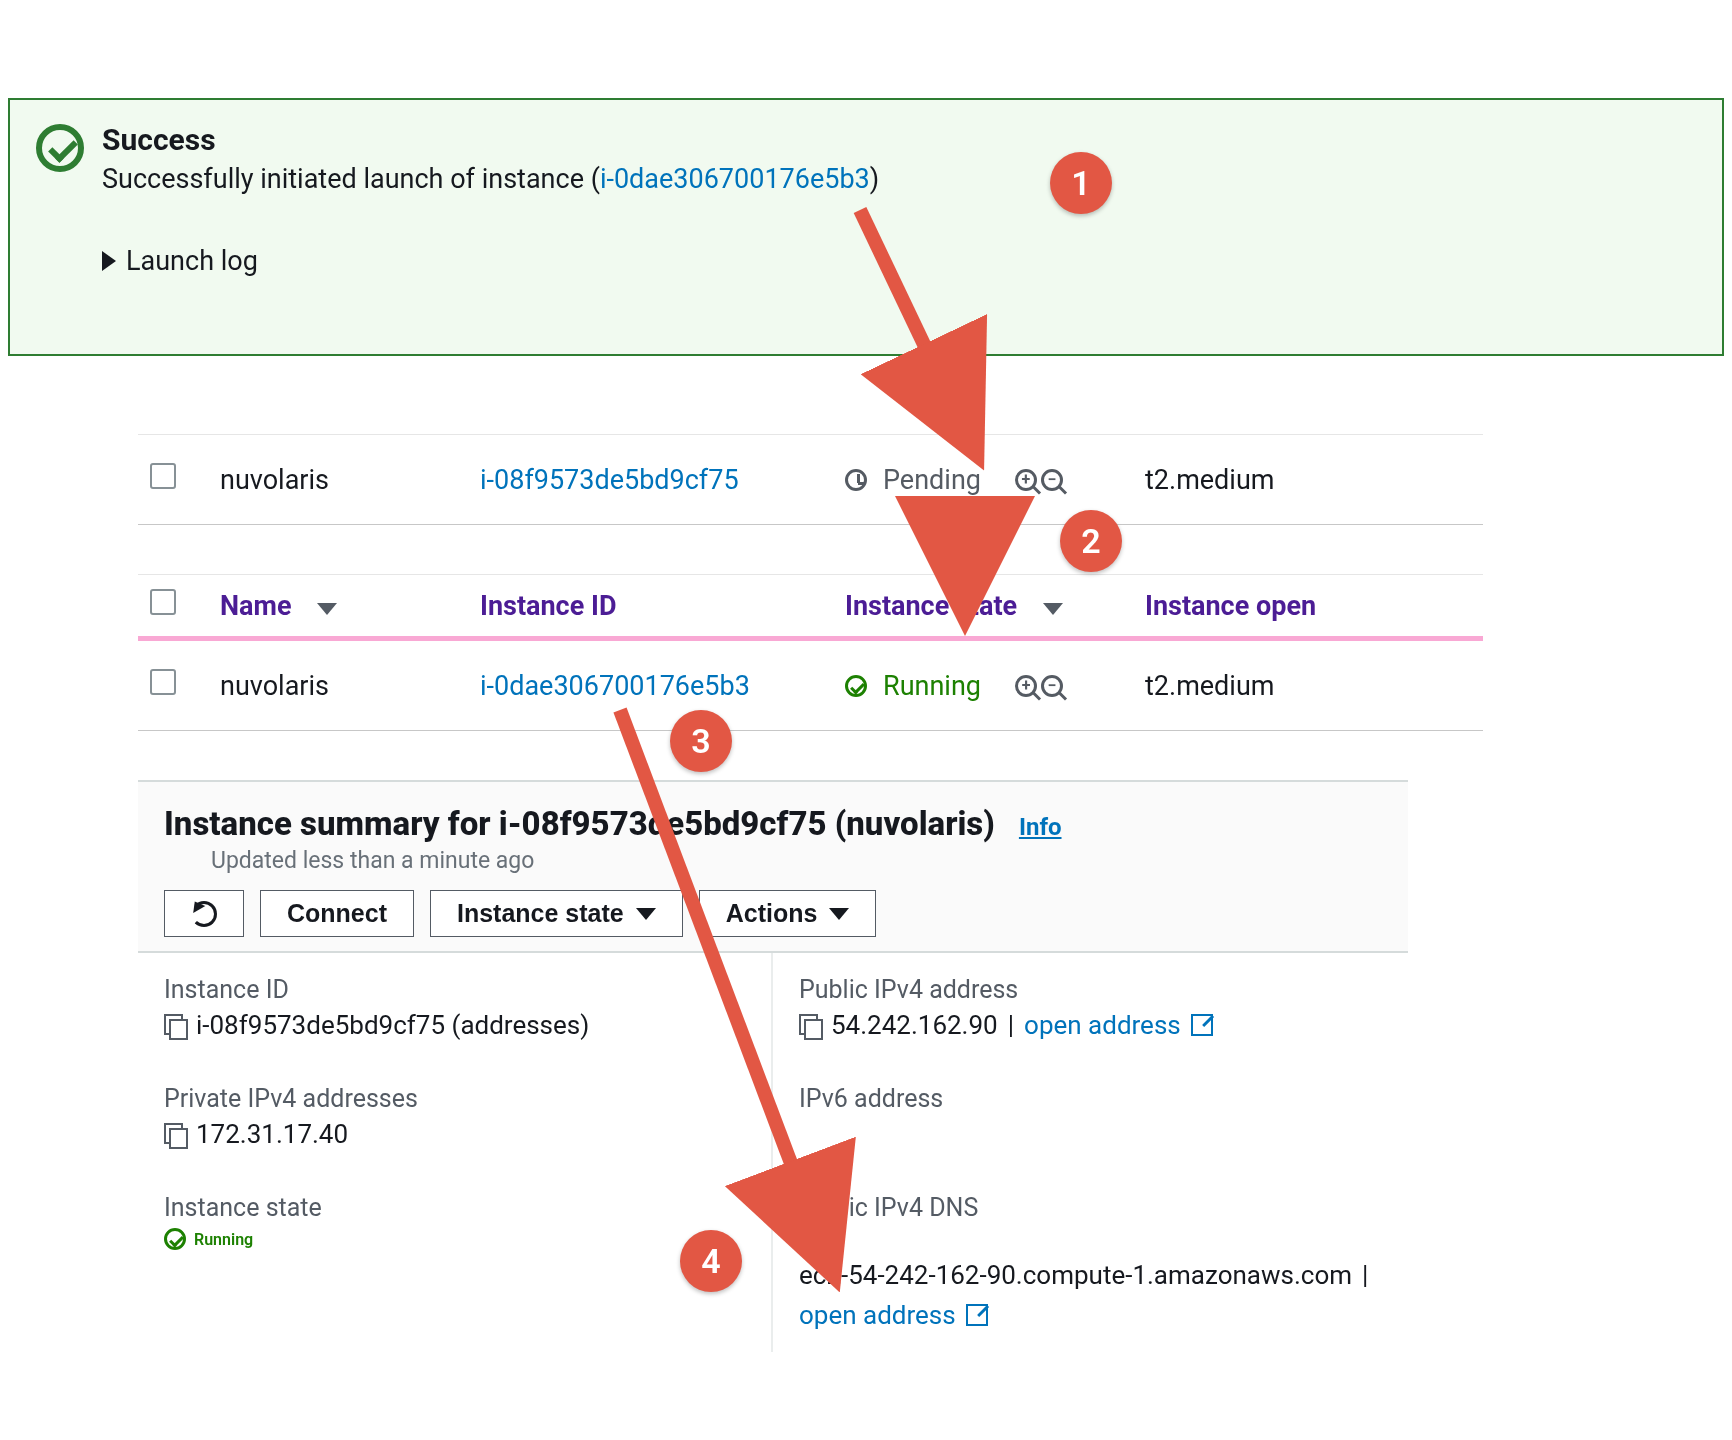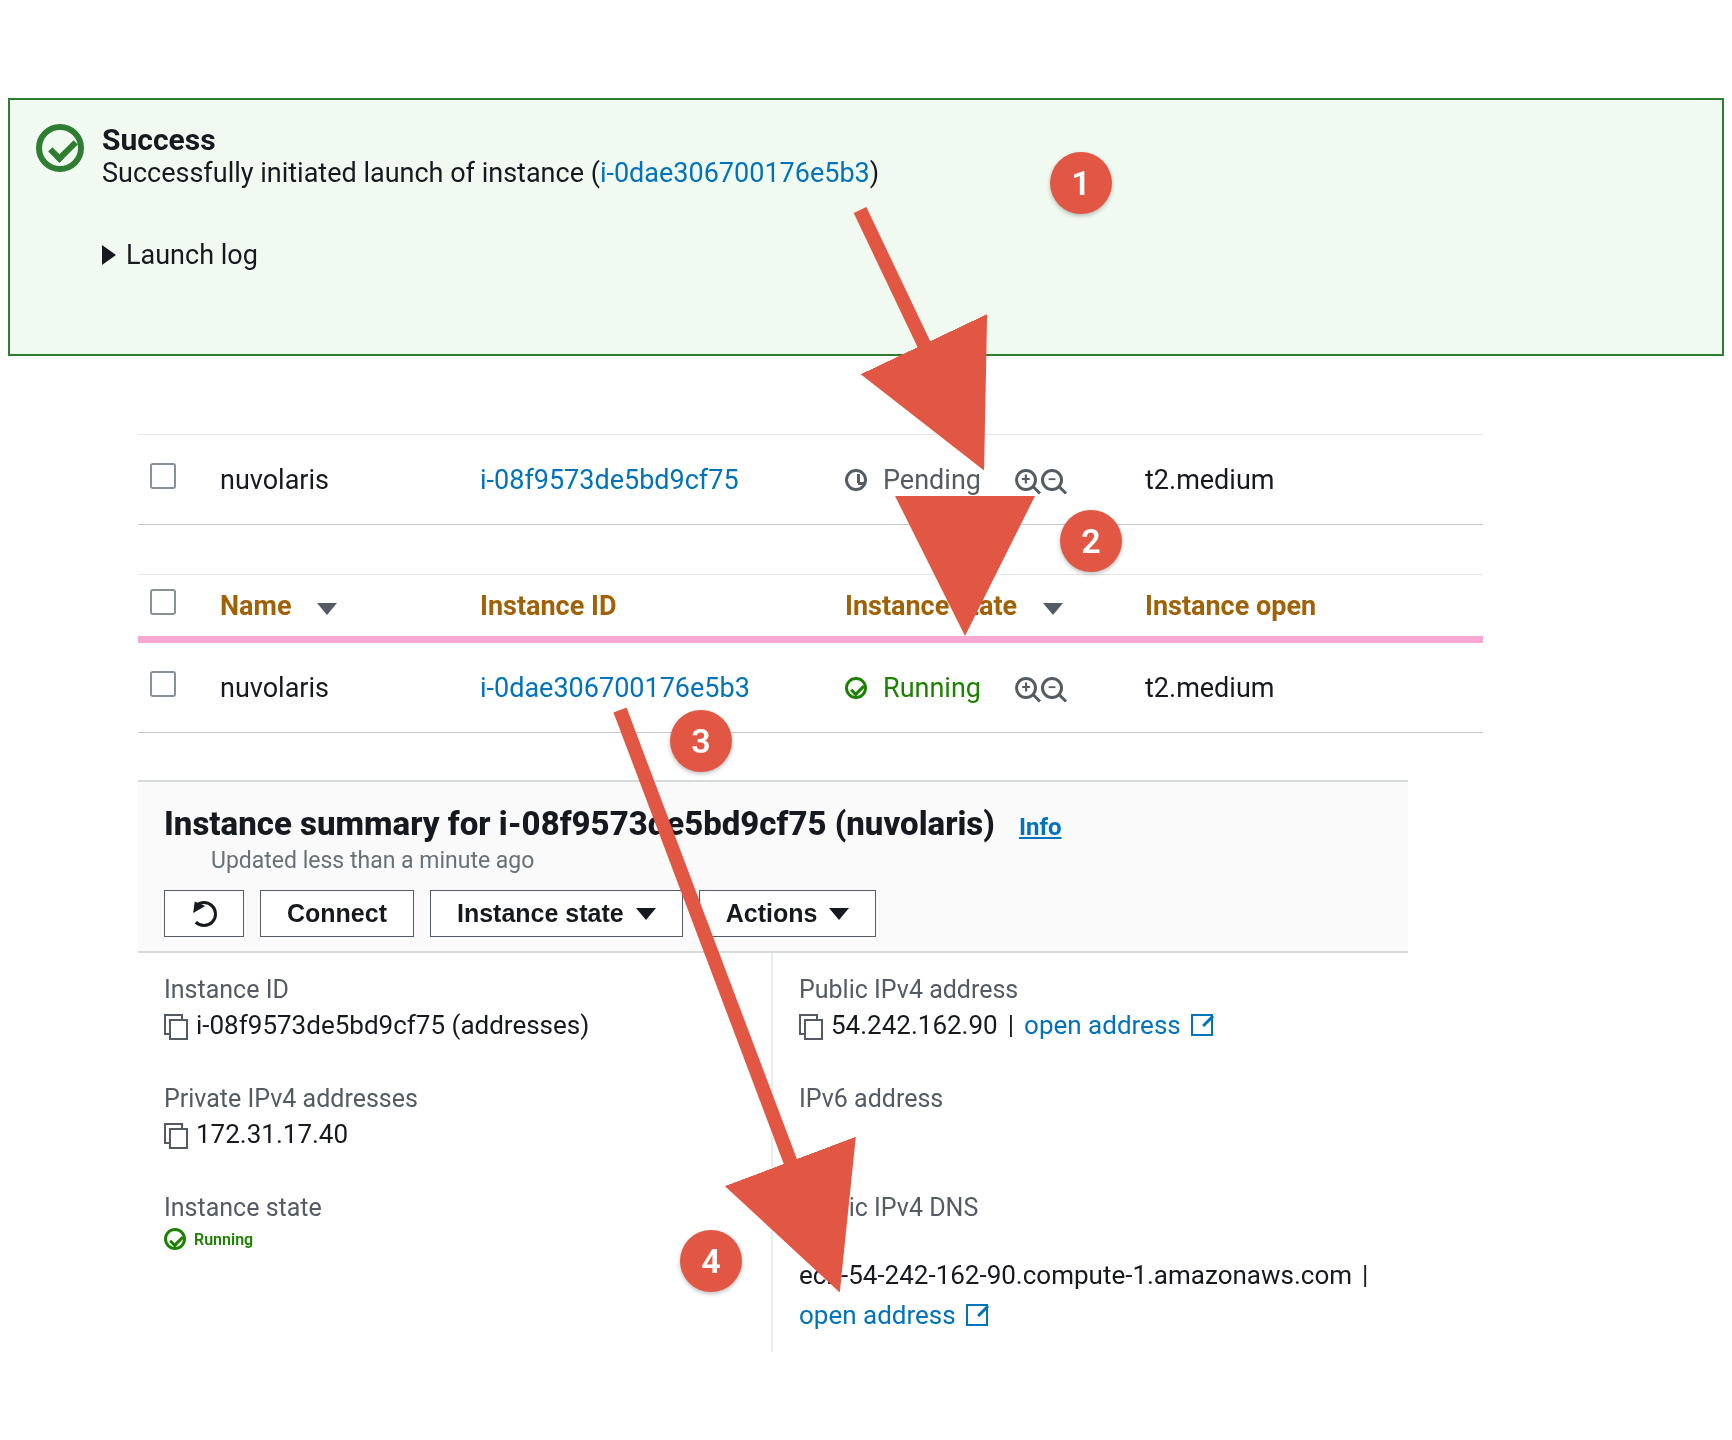--- a/index.html
+++ b/index.html
@@ -31,21 +31,21 @@
   }
   .check-circle::after {
     content: "";
     position: absolute;
     left: 8px; top: 10px;
     width: 20px; height: 10px;
     border-left: 6px solid #2e7d32;
     border-bottom: 6px solid #2e7d32;
     transform: rotate(-45deg);
   }
-  .sb-title { font-size: 30px; font-weight: 700; margin-bottom: 0; }
+  .sb-title { font-size: 30px; font-weight: 700; margin-bottom: 6px; }
   .sb-msg { font-size: 27px; color: #16191f; }
   .sb-msg .paren { color: #16191f; }
   .sb-msg a { color: #0073bb; text-decoration: none; }
   .launch-log {
     margin-top: 50px; margin-left: 66px;
     display: flex; align-items: center; gap: 10px;
     font-size: 27px; font-weight: 400;
     cursor: pointer;
   }
   .tri-right {
@@ -65,24 +65,24 @@
   .tbl { width: 100%; border-collapse: collapse; table-layout: fixed; background:#fff;}
   .tbl th, .tbl td {
     font-size: 27px;
     text-align: left;
     padding: 28px 12px;
     border-top: 1px solid #e6e6e6;
     border-bottom: 1px solid #c7c7c7;
     vertical-align: middle;
   }
   .tbl th {
-    color: #a16207;
+    color: #4c1d95;
     font-weight: 700;
     padding-top: 14px; padding-bottom: 14px;
-    border-bottom: 7px solid #f9a8d4;
+    border-bottom: 5px solid #f9a8d4;
   }
   .col-chk   { width: 70px; }
   .col-name  { width: 260px; }
   .col-id    { width: 365px; }
   .col-state { width: 300px; }
   .col-type  { width: auto; padding-left: 40px;}
   .chkbox {
     width: 26px; height: 26px;
     border: 2px solid #879196;
     border-radius: 3px;

